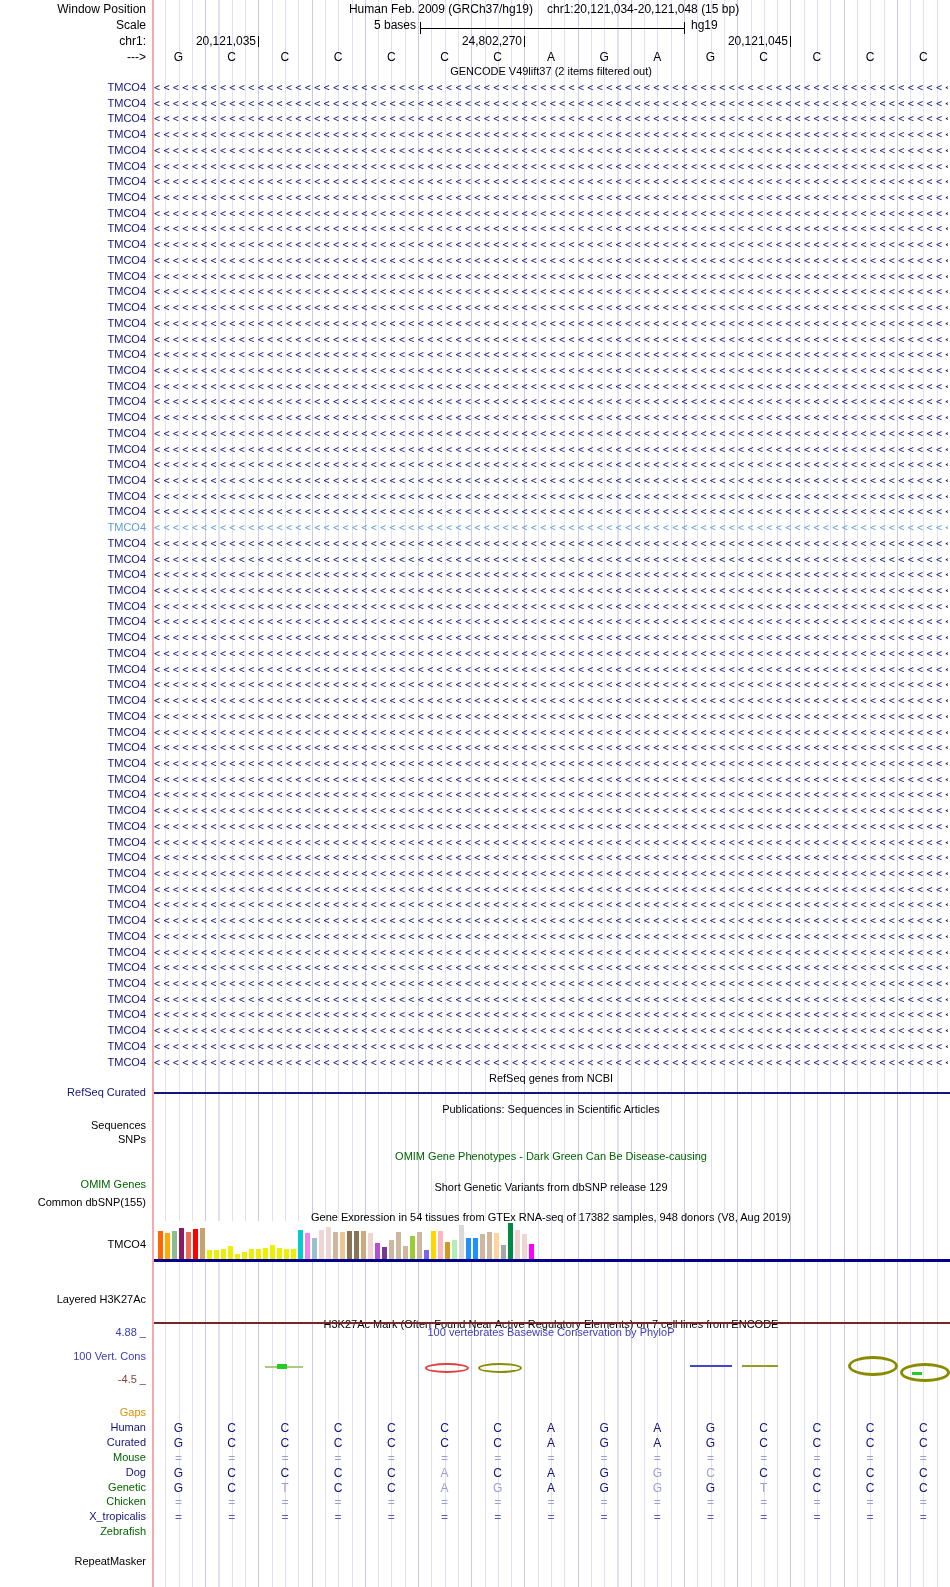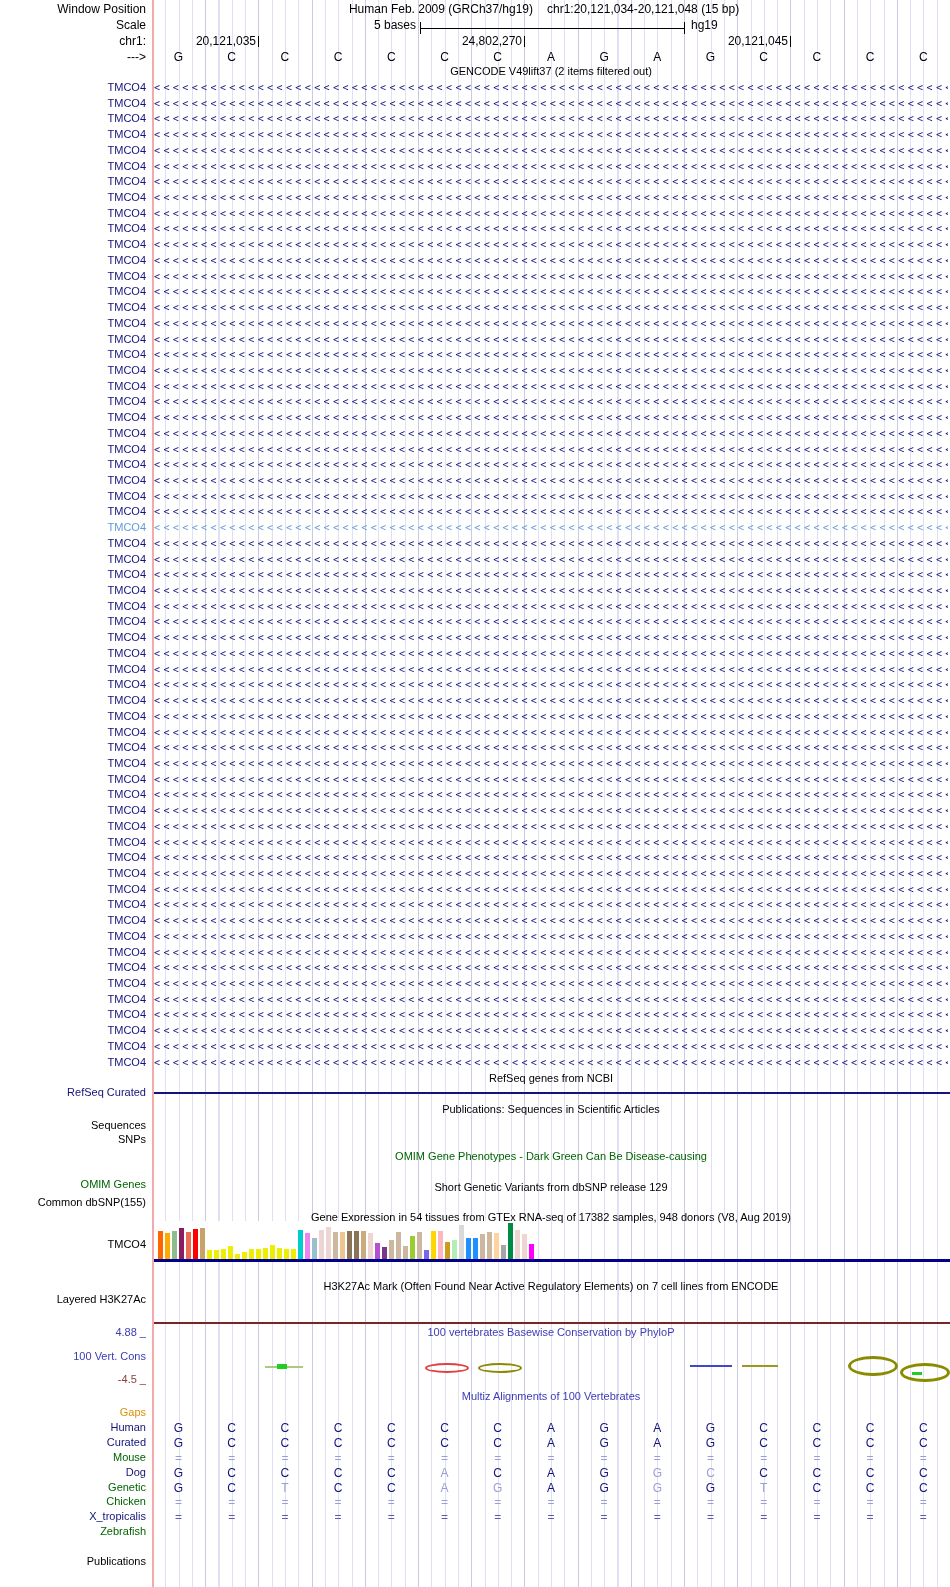--- a/index.html
+++ b/index.html
@@ -404,41 +404,40 @@
       <div class="bar" style="left: 329px; height: 27px; background: rgb(205, 183, 158);"></div>
       <div class="bar" style="left: 336px; height: 26px; background: rgb(255, 211, 155);"></div>
       <div class="bar" style="left: 343px; height: 14px; background: rgb(166, 166, 166);"></div>
       <div class="bar" style="left: 350px; height: 36px; background: rgb(0, 139, 69);"></div>
       <div class="bar" style="left: 357px; height: 29px; background: rgb(238, 213, 210);"></div>
       <div class="bar" style="left: 364px; height: 25px; background: rgb(238, 213, 210);"></div>
       <div class="bar" style="left: 371px; height: 15px; background: rgb(255, 0, 255);"></div>
     </div>
   <div class="hline" style="left:154px;top:1259px;width:796px;height:3px;background:#00008B"></div>
 
-  <div class="lbl ctr" style="top:1280px">H3K27Ac Mark (Often Found Near Active Regulatory Elements) on 7 cell lines from ENCODE</div>
+  <div class="lbl ctr" style="top:1318px">H3K27Ac Mark (Often Found Near Active Regulatory Elements) on 7 cell lines from ENCODE</div>
   <div class="lbl gut" style="top:1293px">Layered H3K27Ac</div>
   <div class="hline" style="left:154px;top:1322px;width:796px;height:2px;background:#7A2525"></div>
 
   <div class="lbl gut blue" style="top:1326px">4.88 _</div>
   <div class="lbl ctr blue" style="top:1326px">100 vertebrates Basewise Conservation by PhyloP</div>
   <div class="lbl gut blue" style="top:1350px">100 Vert. Cons</div>
   <div class="lbl gut maroonTxt" style="top:1373px">-4.5 _</div>
   <div id="phylop-marks">
       <div class="mark" style="left: 265px; top: 1366px; width: 38px; height: 2px; background: rgb(170, 203, 126);"></div>
       <div class="mark" style="left: 277px; top: 1364px; width: 10px; height: 5px; background: rgb(34, 204, 34);"></div>
       <div class="mark ellipse" style="left: 425px; top: 1363px; width: 40px; height: 6px; border: 2px solid rgb(224, 64, 64);"></div>
       <div class="mark ellipse" style="left: 478px; top: 1363px; width: 40px; height: 6px; border: 2px solid rgb(139, 139, 0);"></div>
       <div class="mark" style="left: 690px; top: 1365px; width: 42px; height: 2px; background: rgb(68, 68, 204);"></div>
       <div class="mark" style="left: 742px; top: 1365px; width: 36px; height: 2px; background: rgb(154, 154, 32);"></div>
       <div class="mark ellipse" style="left: 848px; top: 1356px; width: 44px; height: 14px; border: 3px solid rgb(139, 139, 0);"></div>
       <div class="mark ellipse" style="left: 900px; top: 1363px; width: 44px; height: 13px; border: 3px solid rgb(139, 139, 0);"></div>
       <div class="mark" style="left: 912px; top: 1372px; width: 10px; height: 3px; background: rgb(34, 204, 34);"></div>
     </div>
 
-  <div class="lbl ctr blue" style="top:1390px">Multiz Alignments of 100 Vertebrates</div>
   <div id="multiz-rows">
       <div class="lbl gut" style="top: 1406px; color: rgb(217, 145, 0);">Gaps</div>
       <div class="lbl gut" style="top: 1420.9px; color: rgb(19, 19, 122);">Human</div>
       <div class="aln-base" style="left: 152px; top: 1420.9px; color: rgb(19, 19, 122);">G</div>
       <div class="aln-base" style="left: 205.2px; top: 1420.9px; color: rgb(19, 19, 122);">C</div>
       <div class="aln-base" style="left: 258.4px; top: 1420.9px; color: rgb(19, 19, 122);">C</div>
       <div class="aln-base" style="left: 311.6px; top: 1420.9px; color: rgb(19, 19, 122);">C</div>
       <div class="aln-base" style="left: 364.8px; top: 1420.9px; color: rgb(19, 19, 122);">C</div>
       <div class="aln-base" style="left: 418px; top: 1420.9px; color: rgb(19, 19, 122);">C</div>
       <div class="aln-base" style="left: 471.2px; top: 1420.9px; color: rgb(19, 19, 122);">C</div>
@@ -542,14 +541,14 @@
       <div class="aln-base" style="left: 577.6px; top: 1510.3px; color: rgb(90, 90, 180);">=</div>
       <div class="aln-base" style="left: 630.8px; top: 1510.3px; color: rgb(90, 90, 180);">=</div>
       <div class="aln-base" style="left: 684px; top: 1510.3px; color: rgb(90, 90, 180);">=</div>
       <div class="aln-base" style="left: 737.2px; top: 1510.3px; color: rgb(90, 90, 180);">=</div>
       <div class="aln-base" style="left: 790.4px; top: 1510.3px; color: rgb(90, 90, 180);">=</div>
       <div class="aln-base" style="left: 843.6px; top: 1510.3px; color: rgb(90, 90, 180);">=</div>
       <div class="aln-base" style="left: 896.8px; top: 1510.3px; color: rgb(90, 90, 180);">=</div>
       <div class="lbl gut" style="top: 1525.2px; color: rgb(0, 100, 0);">Zebrafish</div>
     </div>
 
-  <div class="lbl gut" style="top:1555px">Publications</div>
+  <div class="lbl gut" style="top:1555px">RepeatMasker</div>
 </div>
 
 </body></html>

